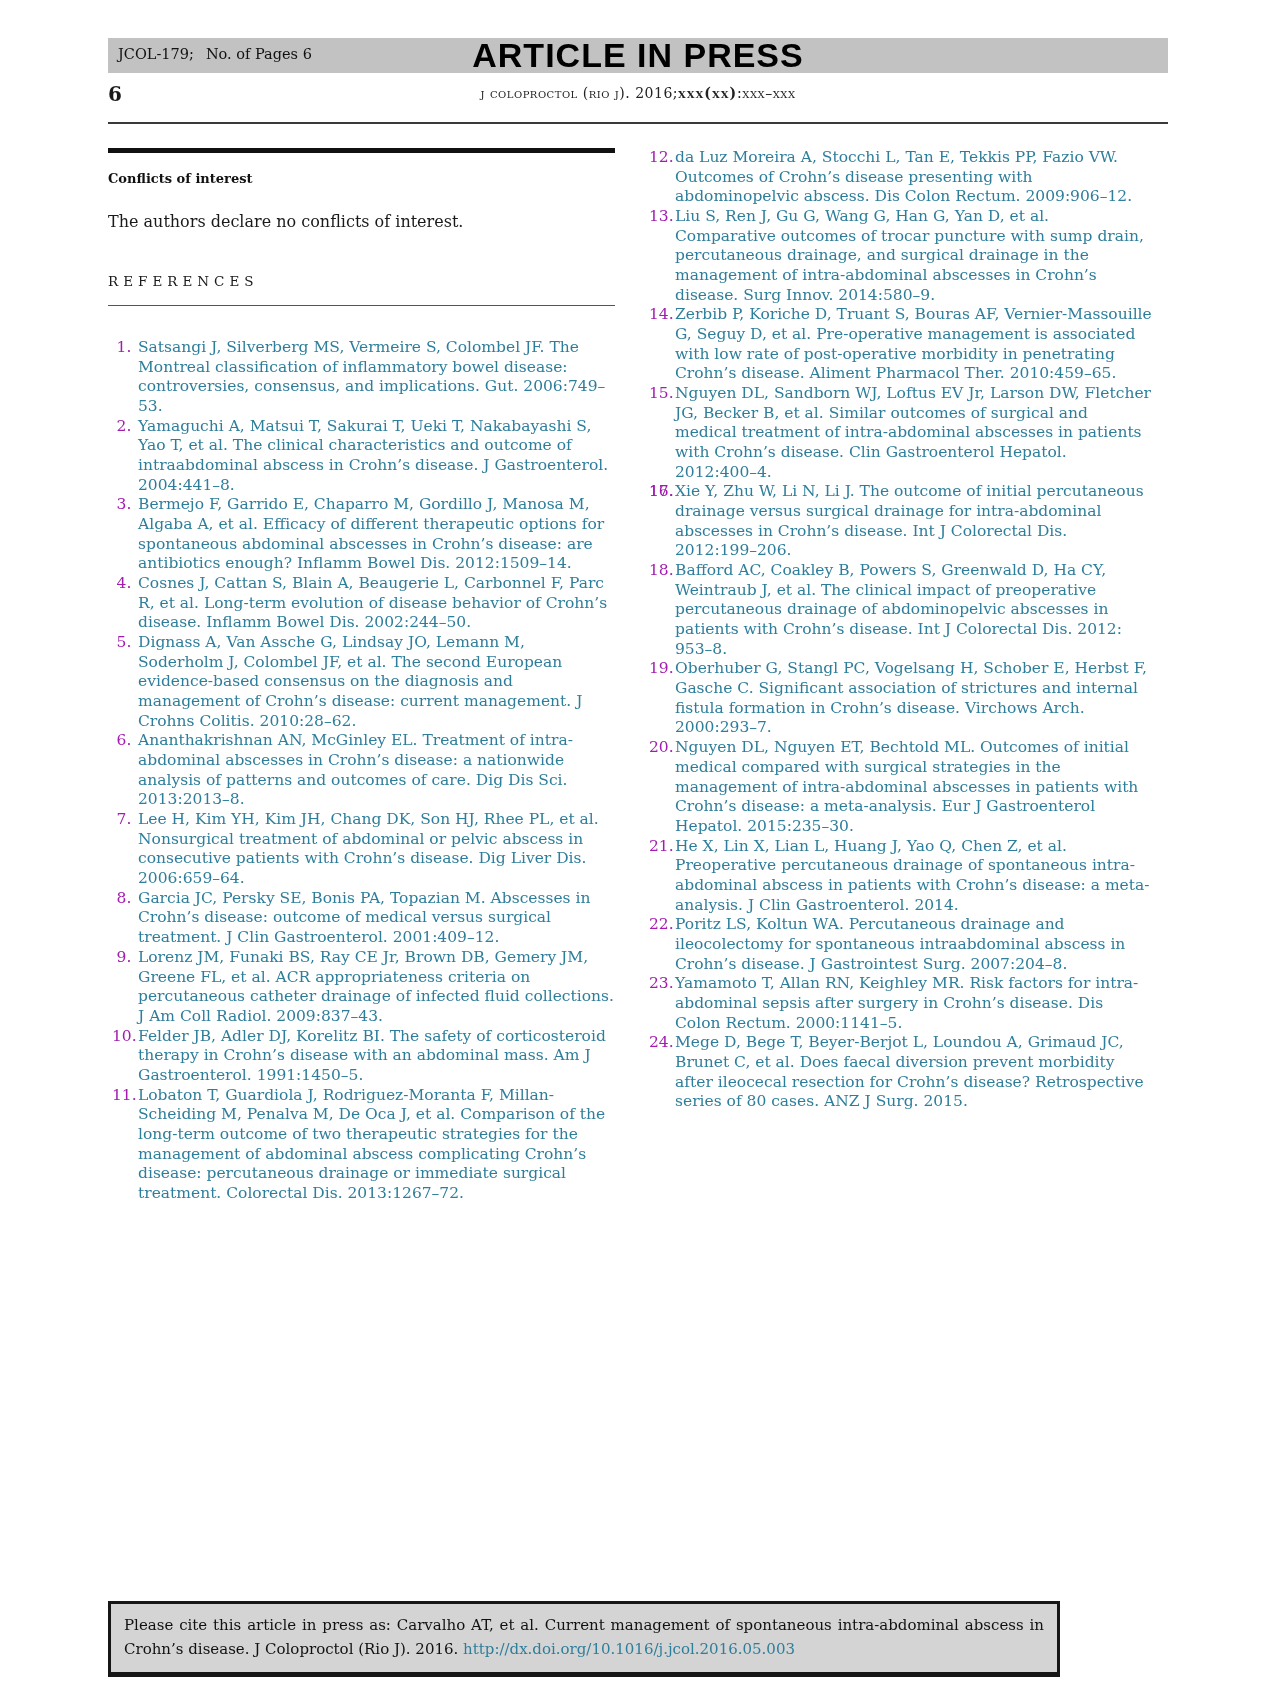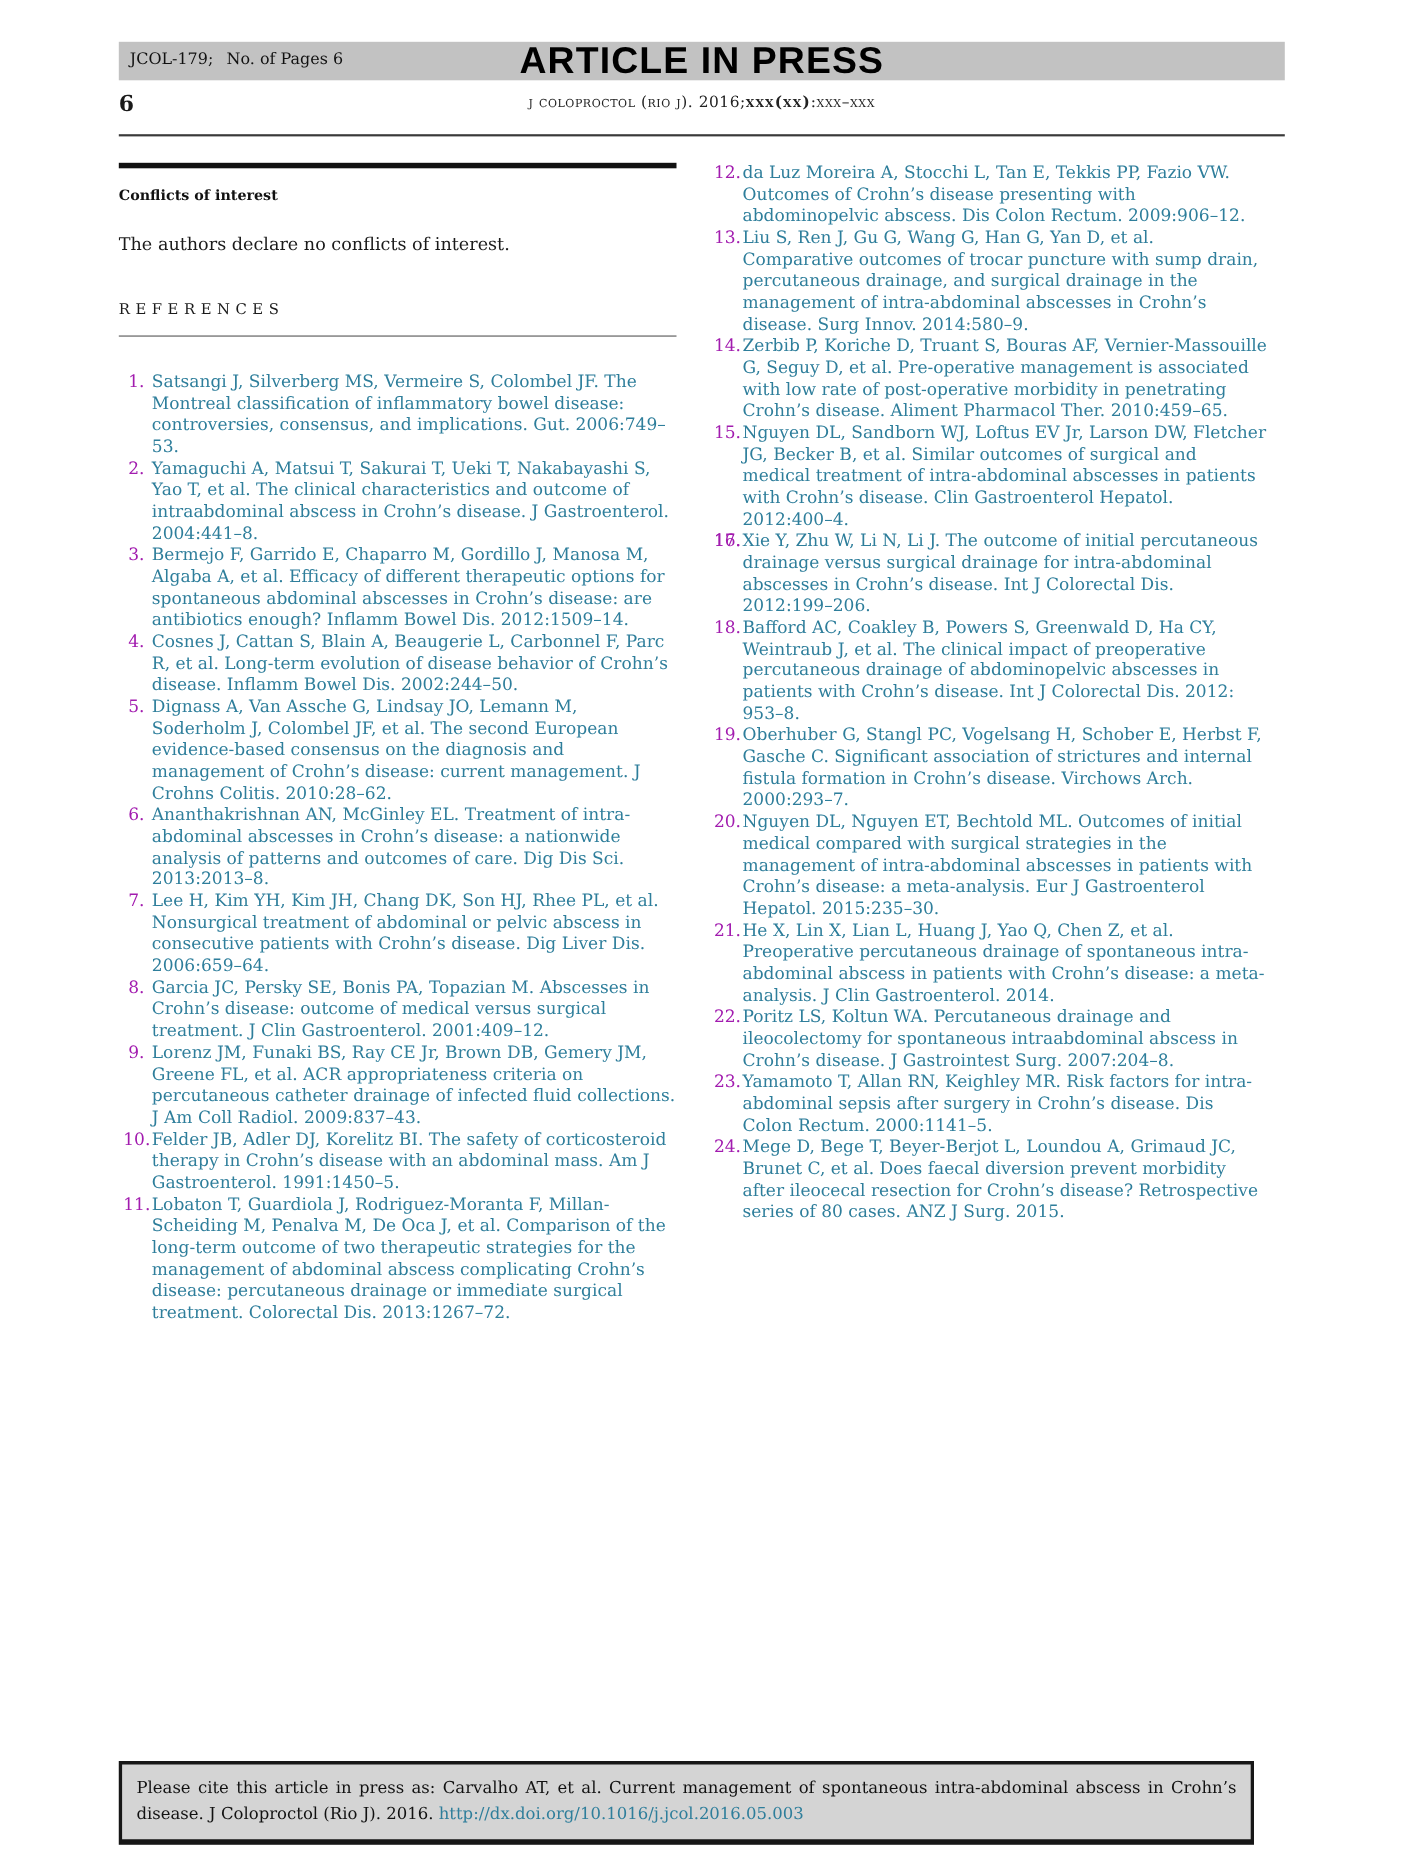--- a/index.html
+++ b/index.html
@@ -54,21 +54,21 @@
   }
   ol.refs.left { margin-top:32px; }
   li.ref { position:relative; padding-left:30px; }
   .ref-num {
     position:absolute; left:4px; top:0; width:24px; text-align:center;
     color:#a21caf;
   }
   .ref-text { color:var(--link-teal,#2e7e9b); }
   
   .footer-box {
-    position:absolute; left:108px; width:1032px; top:1601px;
+    position:absolute; left:108px; width:952px; top:1601px;
     box-sizing:border-box; background:var(--footer-gray,#d4d4d4);
     border:3px solid #161616; border-bottom-width:5px;
     padding:9px 13px 11px 13px;
     font-size:15px; line-height:1.6; text-align:justify; color:#111;
   }
   .doi-link { color:var(--link-teal,#2e7e9b); text-decoration:none; cursor:pointer; }
 </style>
 </head>
 <body>
 

